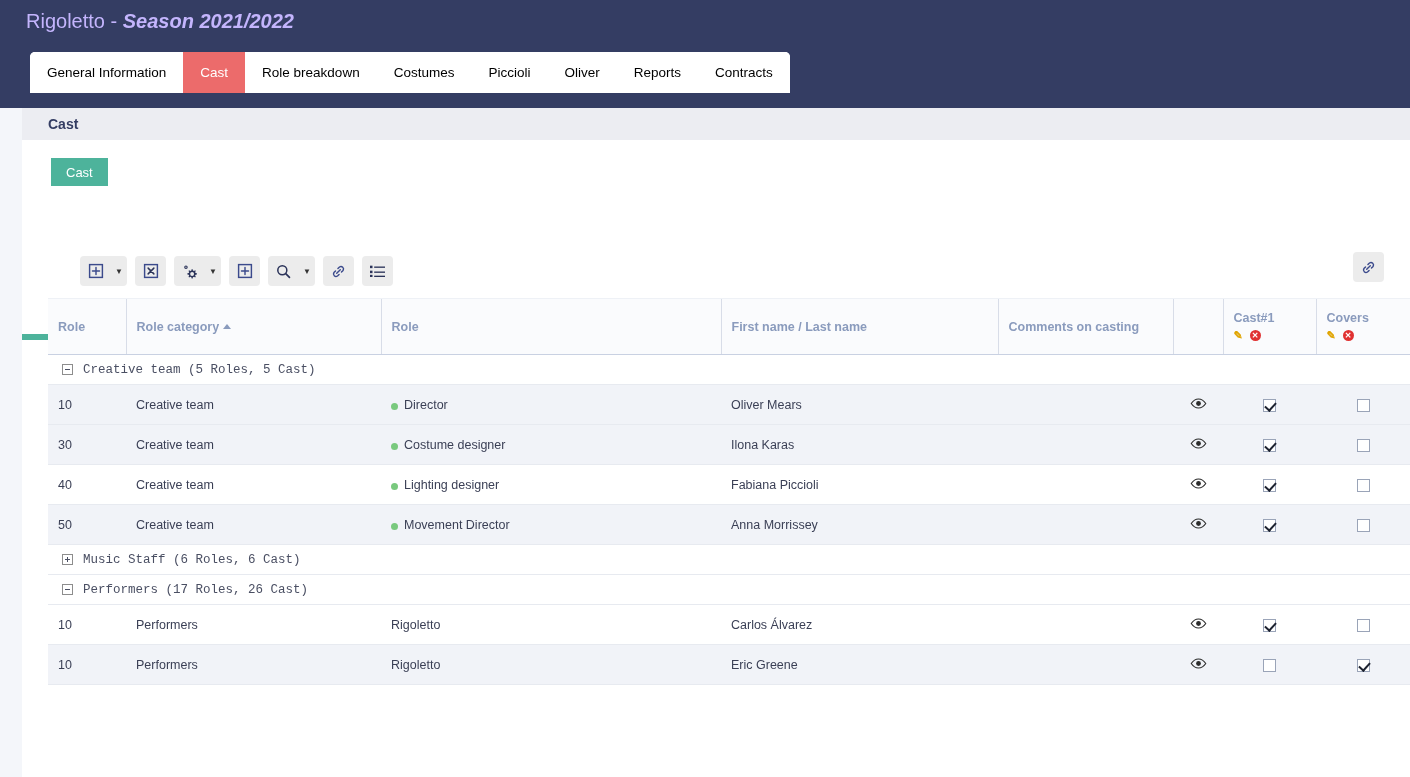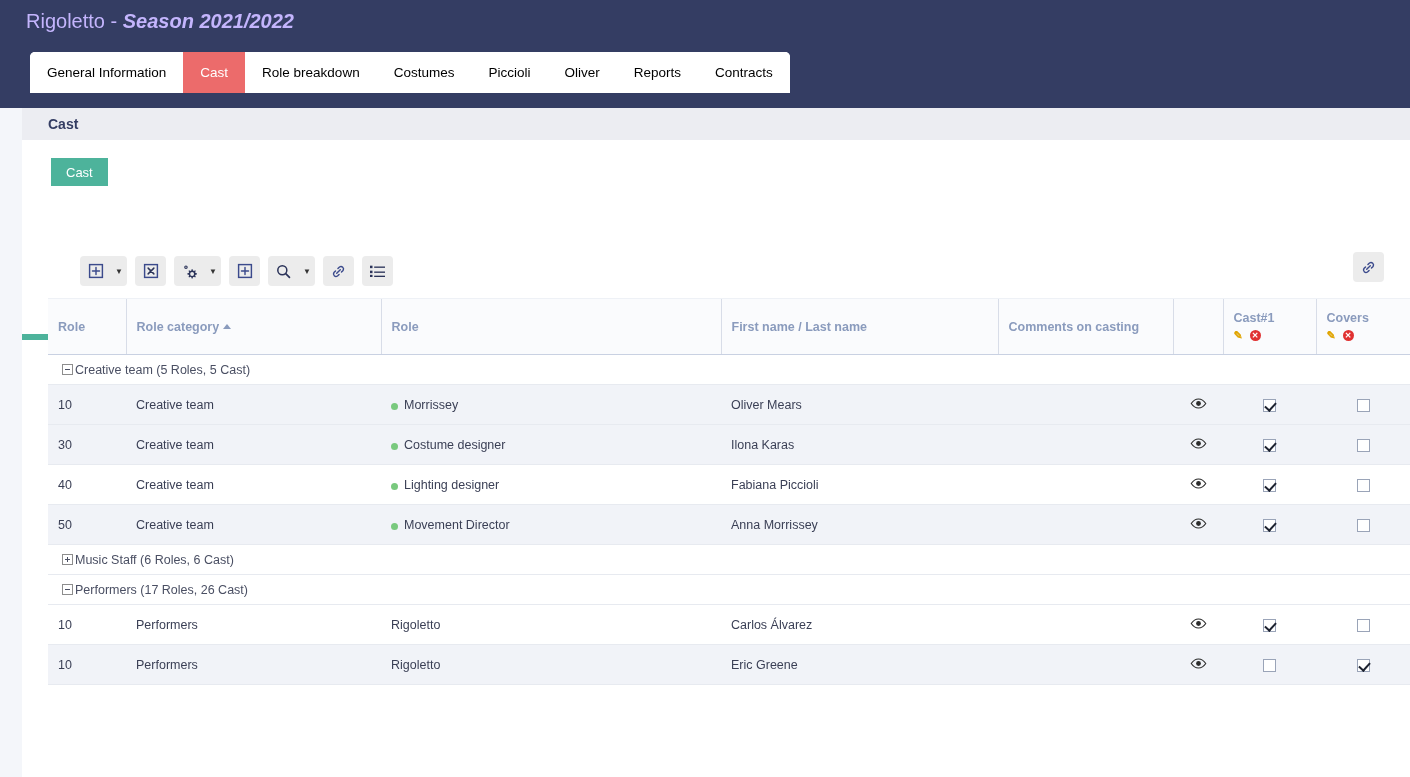--- a/index.html
+++ b/index.html
@@ -165,21 +165,21 @@
   tr.row-even td { background: #ffffff; }
 
   tr.group-row td {
     background: #ffffff;
     height: 30px;
     font-size: 12.5px;
     color: #4a4f63;
     border-bottom: 1px solid #e7eaf0;
     padding-left: 14px;
   }
-  .group-inner { display: flex; align-items: center; gap: 2px; }
+  .group-inner { display: flex; align-items: center; gap: 10px; font-family: Liberation Mono, monospace; }
   .expander {
     width: 11px; height: 11px;
     border: 1px solid #8d8d8d;
     background: #fff;
     position: relative;
     display: inline-block;
     flex: 0 0 auto;
   }
   .expander::before {
     content: ""; position: absolute;
@@ -422,21 +422,21 @@
                   <span>Creative team (5 Roles, 5 Cast)</span>
                 </span>
               </td>
             </tr>
             <tr class="row-odd">
               <td>10</td>
               <td>Creative team</td>
               <td>
                 <span class="role-cell">
                   <span class="role-dot"></span>
-                  <span>Morrissey</span>
+                  <span>Director</span>
                 </span>
               </td>
               <td>Oliver Mears</td>
               <td></td>
               <td class="eye-cell"><span style="display:inline-block"><svg width="17" height="11" viewBox="0 0 22 14">
                     <path d="M11 1.2 C5.5 1.2 1.6 7 1.6 7 S5.5 12.8 11 12.8 S20.4 7 20.4 7 S16.5 1.2 11 1.2 Z" fill="none" stroke="#2b2b2b" stroke-width="1.4"></path>
                     <circle cx="11" cy="7" r="3.1" fill="#2b2b2b"></circle>
                   </svg></span></td>
               <td class="chk-cell"><span class="chk checked"></span></td>
               <td class="chk-cell"><span class="chk"></span></td>

